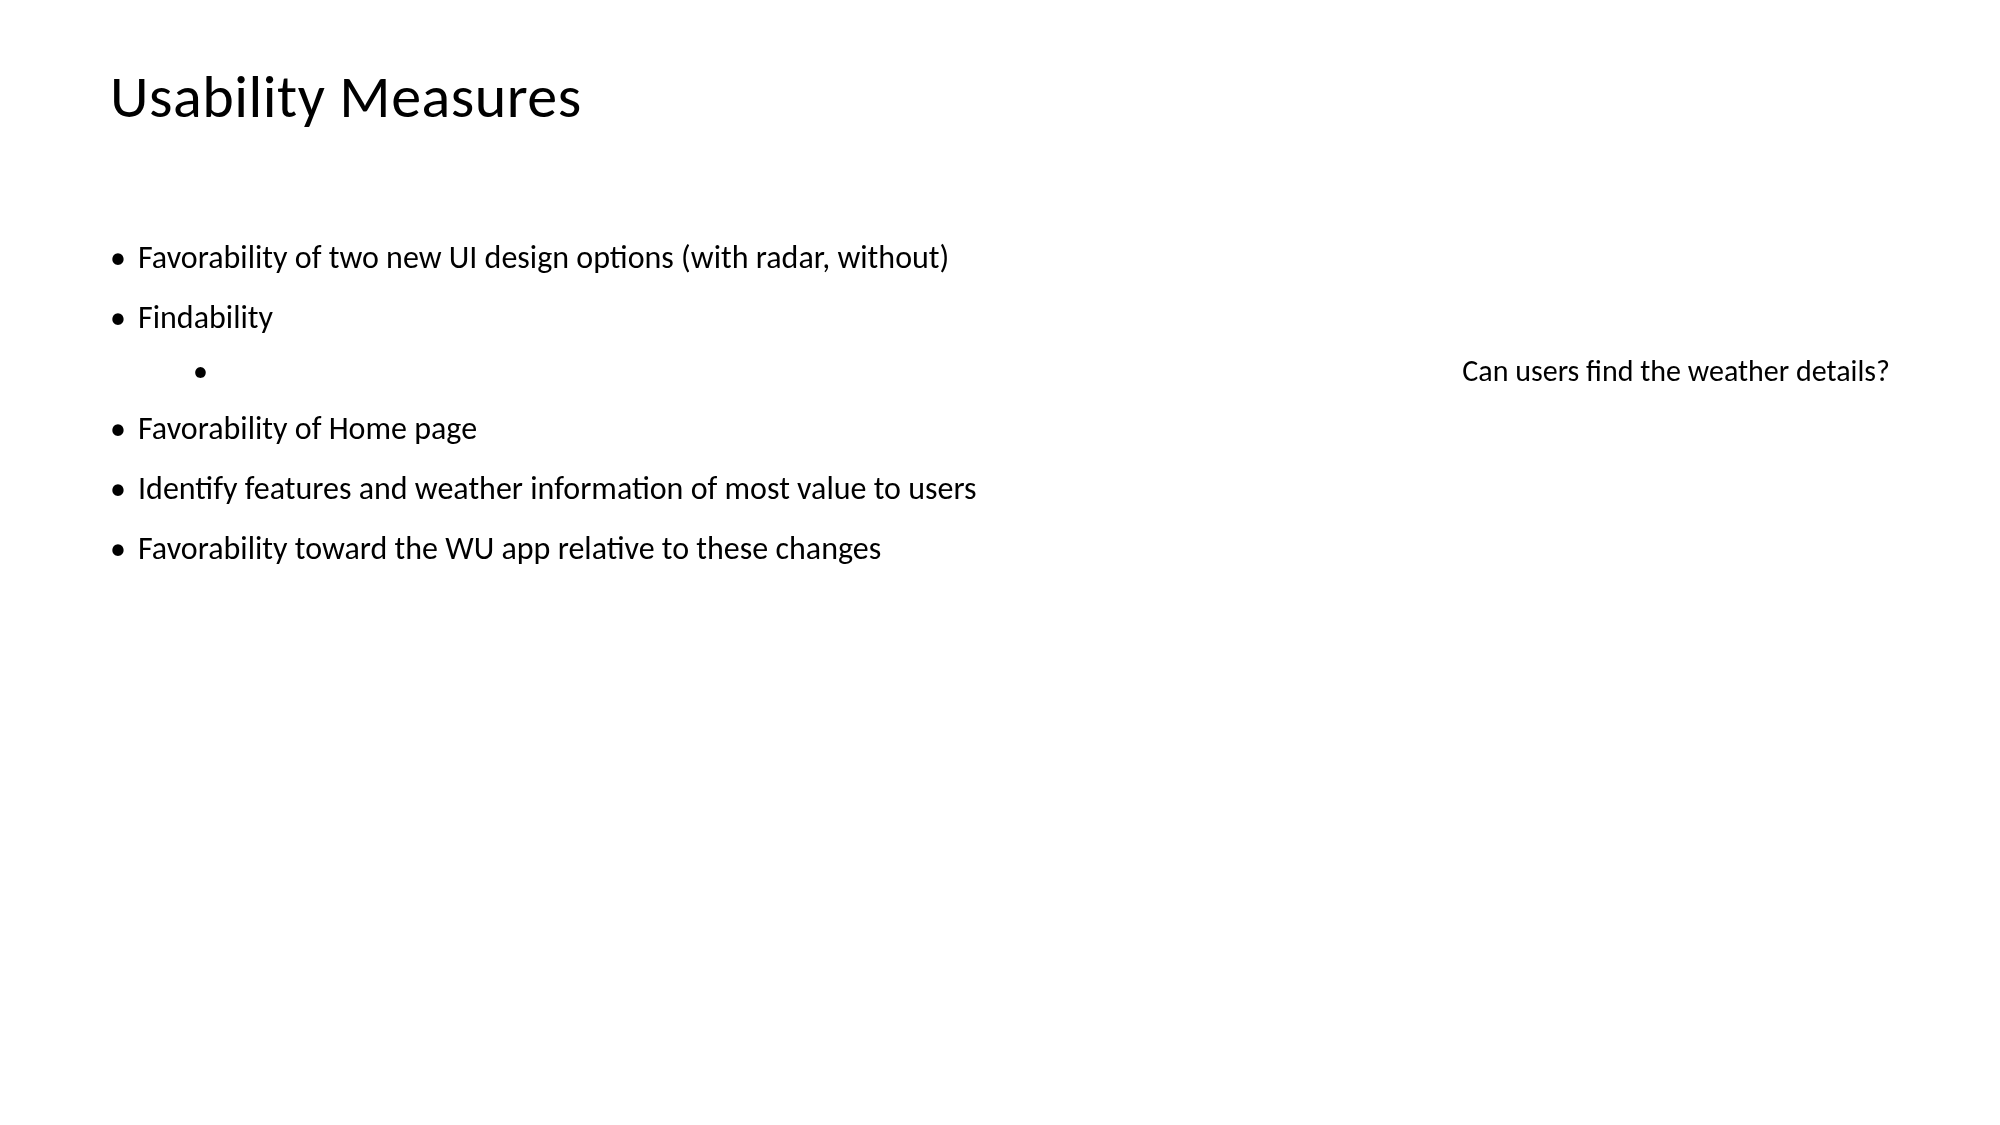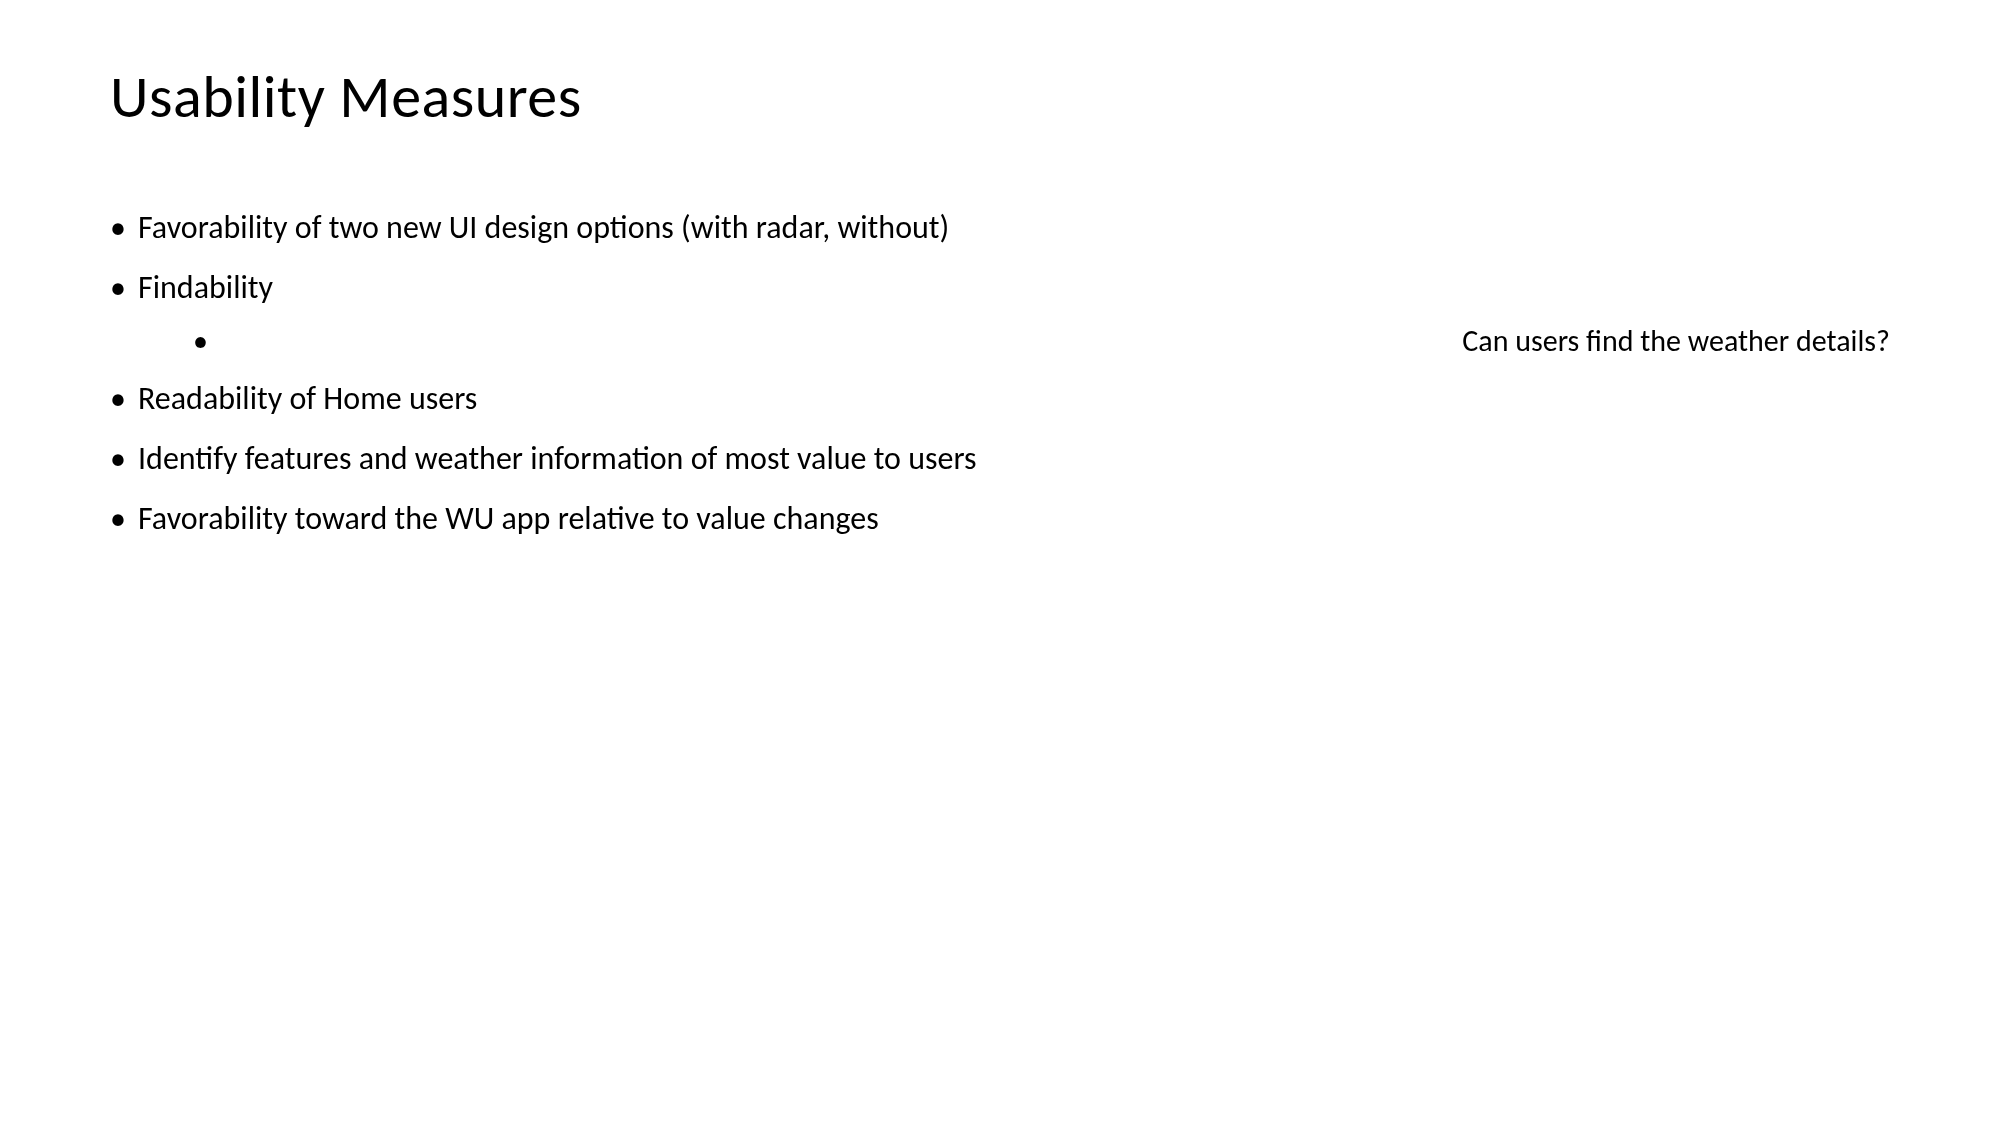--- a/index.html
+++ b/index.html
@@ -12,21 +12,21 @@
       height: 1125px;
       background: #ffffff;
       font-family: Calibri, 'Segoe UI', Arial, sans-serif;
       color: #000000;
       padding: 60px 110px;
     }
     .title {
       font-size: 60px;
       font-weight: 400;
       letter-spacing: 0.5px;
-      margin-bottom: 71px;
+      margin-bottom: 101px;
     }
     ul.main-list {
       list-style: none;
       font-size: 32px;
       line-height: 1.5;
       margin-top: 20px;
     }
     ul.main-list > li {
       position: relative;
       padding-left: 28px;
@@ -72,21 +72,21 @@
   </li>
   <li>
     <span>Findability</span>
     <ul class="sub-list">
       <li>
         <span>Can users find the weather details?</span>
       </li>
     </ul>
   </li>
   <li>
-    <span>Readability of Home users</span>
+    <span>Favorability of Home page</span>
   </li>
   <li>
     <span>Identify features and weather information of most value to users</span>
   </li>
   <li>
-    <span>Favorability toward the WU app relative to value changes</span>
+    <span>Favorability toward the WU app relative to these changes</span>
   </li>
 </ul>
 
 </body></html>

